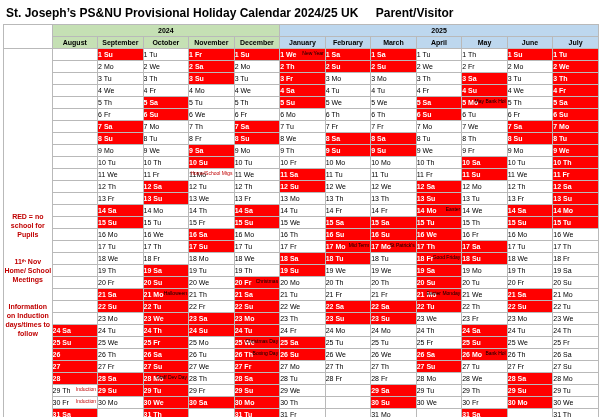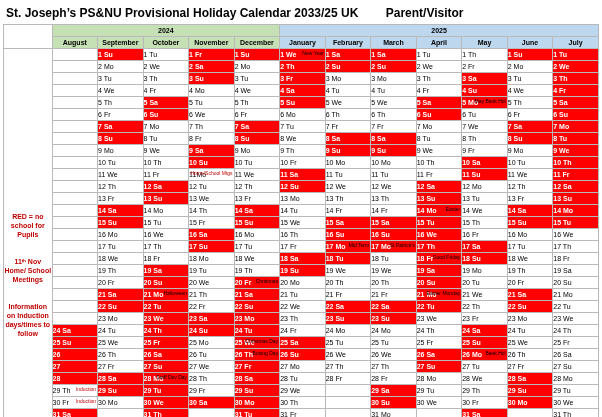--- a/index.html
+++ b/index.html
@@ -11,21 +11,21 @@
     color:#000;
     overflow:hidden;
   }
   #title{
     padding:6px 0 4px 6px;
     font-size:12px;
     font-weight:bold;
     white-space:nowrap;
   }
   #title .sub{font-weight:bold;}
-  #title .vis{margin-left:24px;}
+  #title .vis{margin-left:14px;}
   table.cal{
     border-collapse:collapse;
     table-layout:fixed;
     width:596px;
     margin-left:3px;
   }
   table.cal td, table.cal th{
     border:1px solid #b9b9b9;
     padding:0;
     font-size:7px;
@@ -74,21 +74,21 @@
   .tagr{color:#c00000;}
   
   .f-none{background:#ffffff;}
   .f-red{background:#ff0000;color:#ffffff;font-weight:bold;}
 </style>
 </head>
 <body>
 
 <div id="title">
   <span>St. Joseph’s PS&amp;NU</span>
-  <span class="sub">Provisional Holiday Calendar 2033/25 UK</span>
+  <span class="sub">Provisional Holiday Calendar 2024/25 UK</span>
   <span class="vis">Parent/Visitor</span>
 </div>
 
 <table class="cal">
   <colgroup>
     <col style="width:48px">
     <col span="12" style="width:45px">
   </colgroup>
   <tbody id="cal-body">
       <tr>

